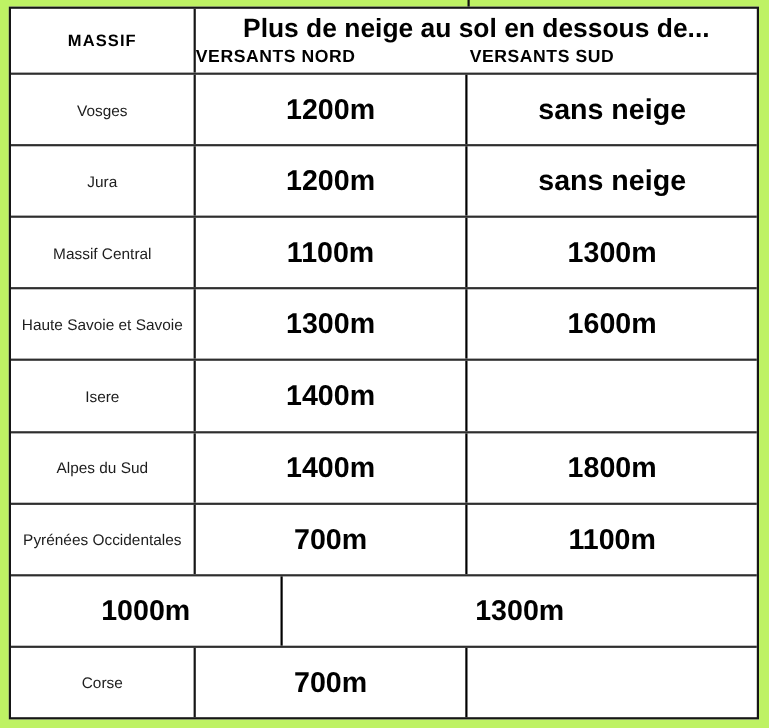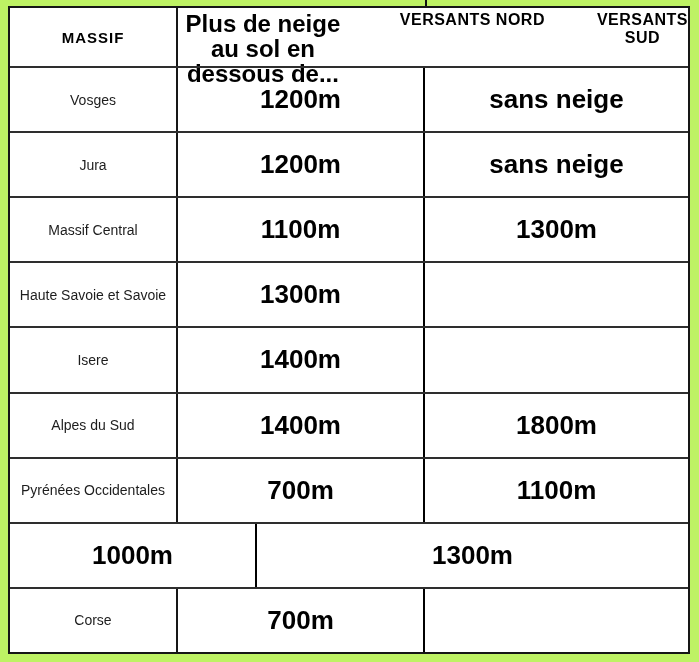--- a/index.html
+++ b/index.html
@@ -27,30 +27,30 @@
 
   
   .header-row { height: 58px; display: flex; }
   .massif-head {
     width: 168px; flex: 0 0 168px;
     border-right: 2px solid #161616;
     display: flex; align-items: center; justify-content: center;
     font-weight: bold; font-size: 15px; letter-spacing: 1px; color: #000;
   }
   .snow-head {
-    flex: 1; display: flex; flex-direction: row;
+    flex: 1; display: flex; flex-direction: column;
     justify-content: space-evenly; padding: 3px 0 2px 0;
   }
   .snow-title {
     text-align: center; font-weight: bold; font-size: 24px;
     color: #000; line-height: 1.05;
   }
   .subcols { display: flex; }
   .subcol {
-    text-align: center; font-weight: bold; font-size: 16px;
+    font-weight: bold; font-size: 16px;
     letter-spacing: 0.5px; color: #000;
   }
   .subcol.nord { flex: 0 0 249px; }
   .subcol.sud  { flex: 1; }
 
   
   .tbody { flex: 1; display: flex; flex-direction: column; }
   .row { flex: 1; display: flex; border-top: 2px solid #2e2e2e; }
   .cell {
     display: flex; align-items: center; justify-content: center;
@@ -105,20 +105,21 @@
 
       <div class="row">
         <div class="cell massif">Massif Central</div>
         <div class="cell nord">1100m</div>
         <div class="cell sud">1300m</div>
       </div>
 
       <div class="row">
         <div class="cell massif">Haute Savoie et Savoie</div>
         <div class="cell nord">1300m</div>
+        <div class="cell sud">1600m</div>
       </div>
 
       <div class="row">
         <div class="cell massif">Isere</div>
         <div class="cell nord">1400m</div>
       </div>
 
       <div class="row">
         <div class="cell massif">Alpes du Sud</div>
         <div class="cell nord">1400m</div>

